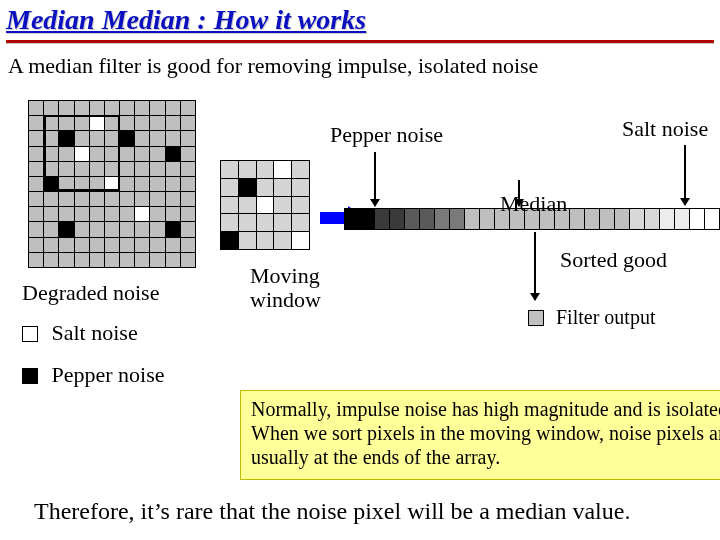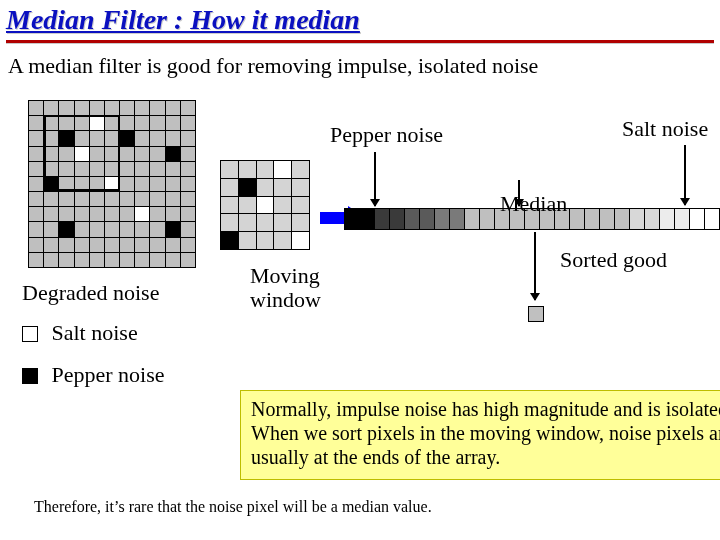--- a/index.html
+++ b/index.html
@@ -125,27 +125,27 @@
     background: #ffff99;
     border: 1px solid #bdbd00;
     padding: 6px 10px 10px 10px;
     font-size: 20px;
     line-height: 1.2;
   }
 
   .conclusion {
     position:absolute;
     left: 34px; top: 498px;
-    font-size: 16px;
+    font-size: 24px;
   }
 </style>
 </head>
 <body>
 
-<div class="title">Median Filter : How it median</div>
+<div class="title">Median Median : How it works</div>
 <div class="rule-outer"></div>
 <div class="intro">A median filter is good for removing impulse, isolated noise</div>
 
 <div class="grid11 stage" id="grid11">
     <div></div>
     <div></div>
     <div></div>
     <div></div>
     <div></div>
     <div></div>
@@ -337,20 +337,21 @@
 <div class="lbl" style="left:500px; top:154px;margin-top:37px;">Median</div>
 
 <div class="lbl" style="left:22px; top:280px;">Degraded noise</div>
 <div class="lbl" style="left:218px; top:264px; line-height:1.1;margin-left:32px;">
   <span style="display:inline-block; width:90px;">Moving window</span>
 </div>
 <div class="lbl" style="left:560px; top:248px; text-align:center; line-height:1.05;">Sorted good</div>
 
 <div style="position:absolute; left:528px; top:306px;">
   <span class="legend-box gray"></span>
+  <span class="lbl small" style="position:static;">Filter output</span>
 </div>
 
 <div class="vline" style="left:534px; top:232px; height:68px;"></div>
 
 <div style="position:absolute; left:22px; top:320px; font-size:22px;">
   <span class="legend-box"></span>
   <span>Salt noise</span>
 </div>
 <div style="position:absolute; left:22px; top:362px; font-size:22px;">
   <span class="legend-box filled"></span>

